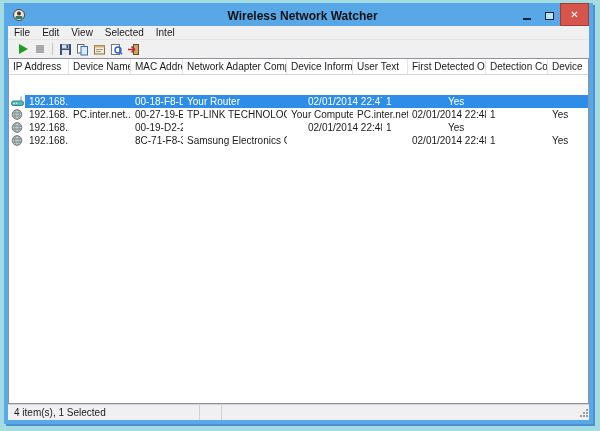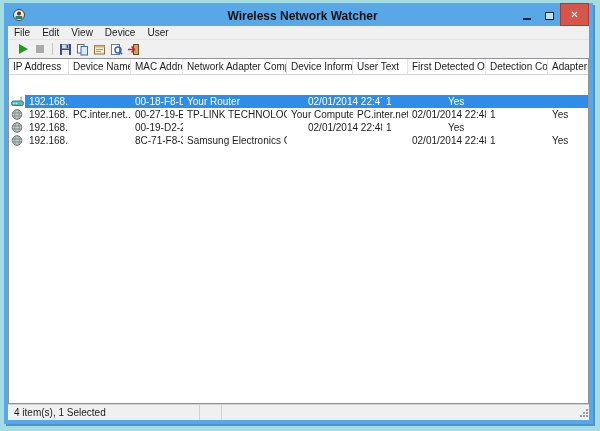--- a/index.html
+++ b/index.html
@@ -111,22 +111,22 @@
       <div class="btn-close">
           <span>✕</span>
         </div>
     </div>
   </div>
 
   <div class="menubar">
     <span class="menu-item">File</span>
     <span class="menu-item">Edit</span>
     <span class="menu-item">View</span>
-    <span class="menu-item">Device</span>
-    <span class="menu-item">User</span>
+    <span class="menu-item">Selected</span>
+    <span class="menu-item">Intel</span>
   </div>
 
   <div class="toolbar">
     <span class="tbtn">
       <svg width="12" height="12" viewBox="0 0 12 12">
           <path d="M2 1 L11 6 L2 11 Z" fill="#1e9c1e"></path>
         </svg>
     </span>
     <span class="tbtn">
       <svg width="10" height="10" viewBox="0 0 10 10">
@@ -174,21 +174,21 @@
   <div class="listview">
     <div class="lheader">
         <div class="hcell" style="width: 60px;">IP Address</div>
         <div class="hcell" style="width: 62px;">Device Name</div>
         <div class="hcell" style="width: 52px;">MAC Address</div>
         <div class="hcell" style="width: 104px;">Network Adapter Company</div>
         <div class="hcell" style="width: 66px;">Device Informati...</div>
         <div class="hcell" style="width: 55px;">User Text</div>
         <div class="hcell" style="width: 78px;">First Detected On</div>
         <div class="hcell" style="width: 62px;">Detection Count</div>
-        <div class="hcell" style="width: 40px;">Adapter</div>
+        <div class="hcell" style="width: 40px;">Device</div>
       </div>
     <div id="table-body">
         <div class="lrow selected">
           <span class="ricon">
             <svg width="13" height="11" viewBox="0 0 13 11">
               <line x1="10" y1="0.5" x2="10" y2="5" stroke="#8a8a8a"></line>
               <rect x="0.5" y="5" width="12" height="4.5" rx="2" fill="#56bcbc" stroke="#2c7e85"></rect>
               <circle cx="3" cy="7.2" r="0.8" fill="#e0f6f6"></circle>
               <circle cx="5.4" cy="7.2" r="0.8" fill="#e0f6f6"></circle>
             </svg>

